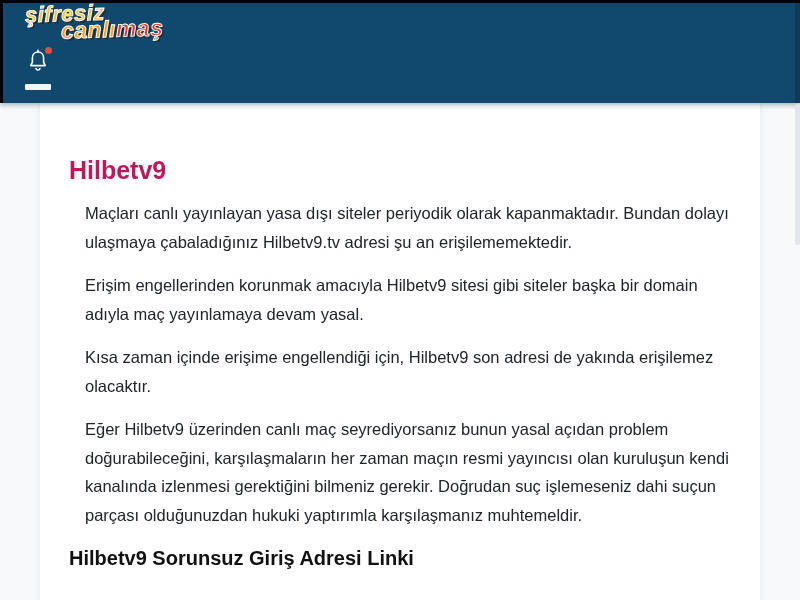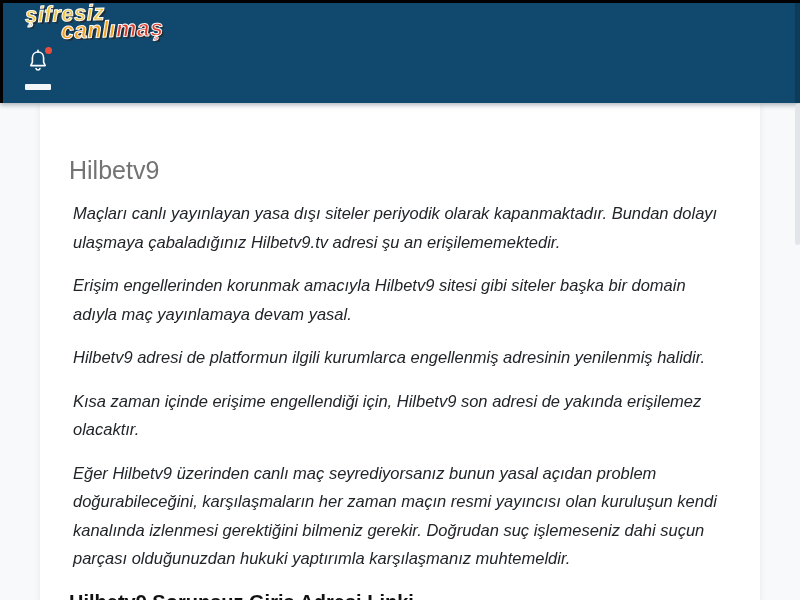--- a/index.html
+++ b/index.html
@@ -82,27 +82,26 @@
   
   .content-card {
     position: absolute; left: 40px; top: 103px;
     width: 720px; height: 520px;
     background: #ffffff;
     box-shadow: 0 0 7px rgba(0,0,0,0.07);
     padding: 52px 31px 0 29px;
     z-index: 30;
   }
   .article-title {
-    font-size: 25px; font-weight: 400; color: #737373;
+    font-size: 25px; font-weight: 700; color: #be185d;
     margin-bottom: 14px; line-height: 30px;
   }
   .article-paragraph {
     font-size: 16.5px; line-height: 28.5px; color: #212529;
-    margin: 0 0 15px 4px;
-    font-style: italic;
+    margin: 0 0 15px 16px;
   }
   .article-subheading {
     font-size: 20px; font-weight: 700; color: #111;
     margin-top: 16px; line-height: 26px;
   }
 </style>
 </head>
 <body>
 
 <header class="site-header">
@@ -128,17 +127,16 @@
 <div class="edge-top"></div>
 <div class="edge-left"></div>
 
 <div class="scrollbar-track-header"></div>
 <div class="scrollbar-thumb"></div>
 
 <main class="content-card">
   <h1 class="article-title">Hilbetv9</h1>
   <p class="article-paragraph">Maçları canlı yayınlayan yasa dışı siteler periyodik olarak kapanmaktadır. Bundan dolayı ulaşmaya çabaladığınız Hilbetv9.tv adresi şu an erişilememektedir.</p>
   <p class="article-paragraph">Erişim engellerinden korunmak amacıyla Hilbetv9 sitesi gibi siteler başka bir domain adıyla maç yayınlamaya devam yasal.</p>
-  <p class="article-paragraph">Hilbetv9 adresi de platformun ilgili kurumlarca engellenmiş adresinin yenilenmiş halidir.</p>
   <p class="article-paragraph">Kısa zaman içinde erişime engellendiği için, Hilbetv9 son adresi de yakında erişilemez olacaktır.</p>
   <p class="article-paragraph">Eğer Hilbetv9 üzerinden canlı maç seyrediyorsanız bunun yasal açıdan problem doğurabileceğini, karşılaşmaların her zaman maçın resmi yayıncısı olan kuruluşun kendi kanalında izlenmesi gerektiğini bilmeniz gerekir. Doğrudan suç işlemeseniz dahi suçun parçası olduğunuzdan hukuki yaptırımla karşılaşmanız muhtemeldir.</p>
   <h2 class="article-subheading">Hilbetv9 Sorunsuz Giriş Adresi Linki</h2>
 </main>
 
 </body></html>

